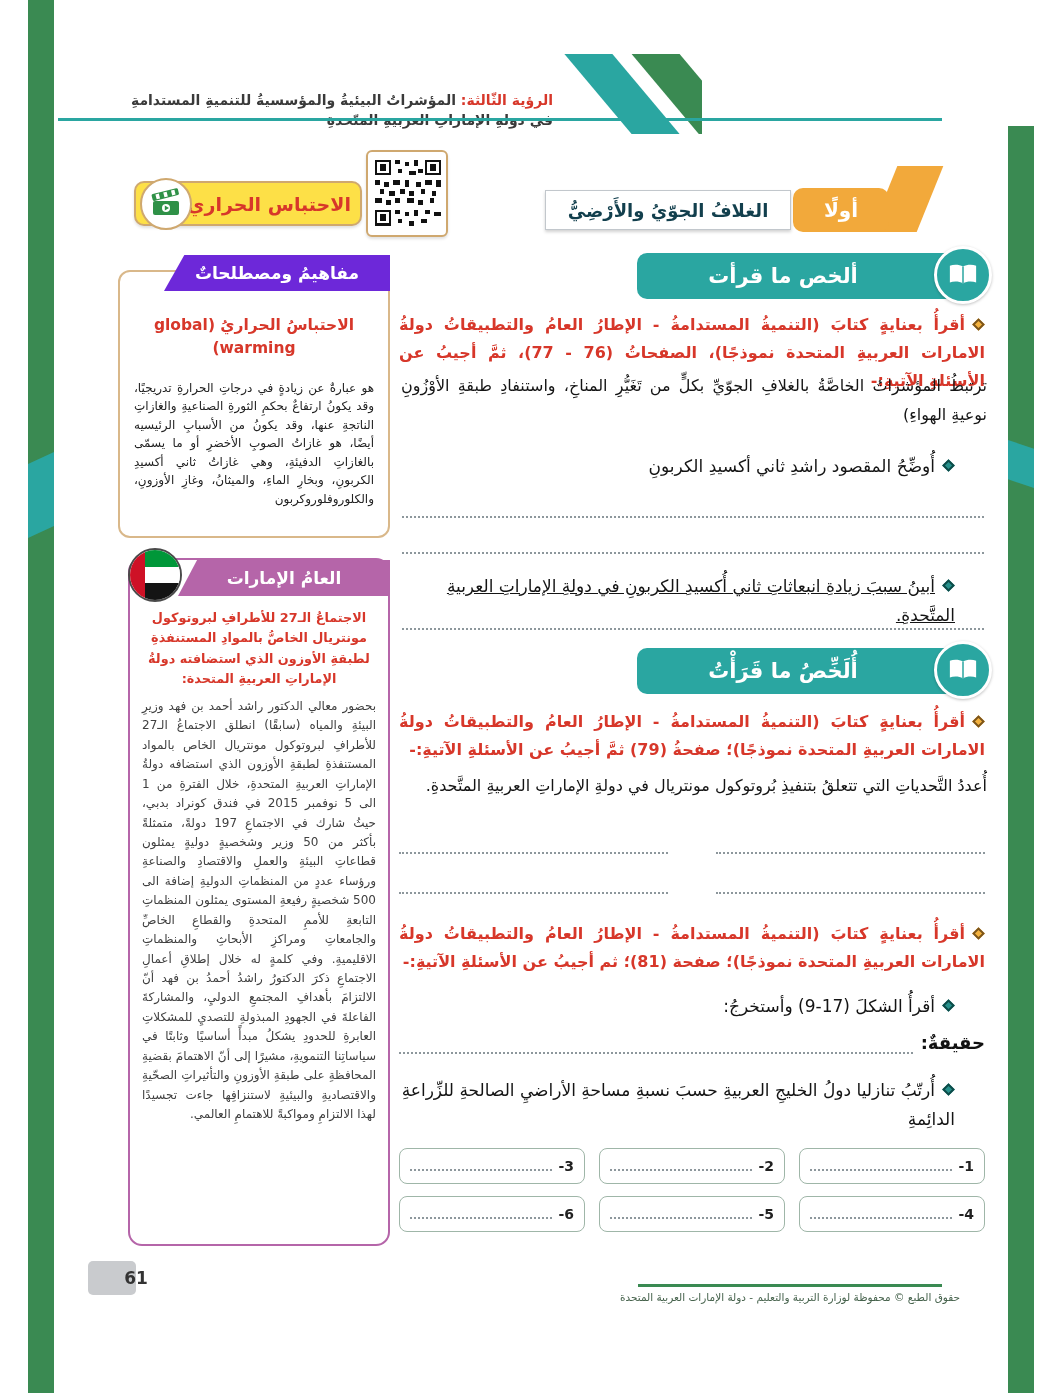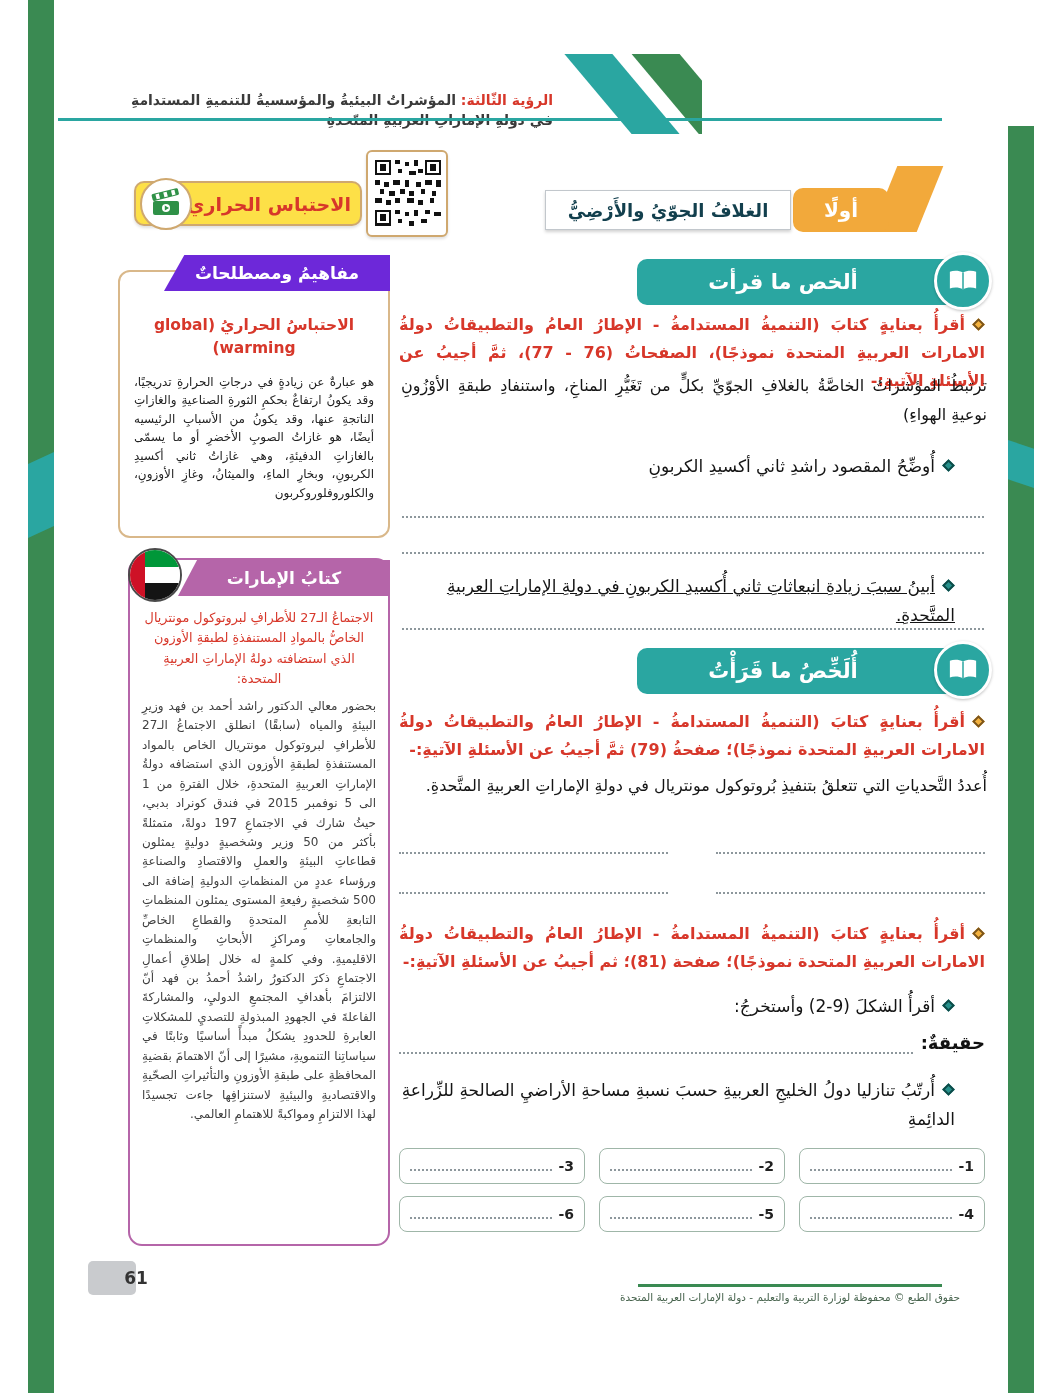--- a/index.html
+++ b/index.html
@@ -28,33 +28,33 @@
   .section-title-box { left:545px; top:190px; width:246px; height:40px; background:#fff; border:1px solid #c2c7cc; box-shadow:0 2px 3px rgba(0,0,0,.18); display:flex; align-items:center; justify-content:center; font-size:18px; font-weight:bold; color:#123f4d; z-index:2; }
 
   
   .qr-box { left:366px; top:150px; width:82px; height:87px; background:#fff; border:2px solid #cfa86f; border-radius:6px; padding:5px; box-shadow:0 2px 3px rgba(0,0,0,.12); }
   .topic-label { left:134px; top:181px; width:228px; height:45px; background:#fde047; border:2px solid #cfa86f; border-radius:10px; display:flex; align-items:center; justify-content:center; padding-left:42px; color:#d7372a; font-weight:bold; font-size:19px; box-shadow:0 2px 3px rgba(0,0,0,.12); }
   .clapper-circle { left:140px; top:178px; width:52px; height:52px; border-radius:50%; background:#fff; border:2px solid #cfa86f; display:flex; align-items:center; justify-content:center; z-index:3; }
 
   
   .concepts-box { left:118px; top:270px; width:272px; height:268px; background:#fff; border:2px solid #d9b88a; border-radius:12px; padding:42px 14px 8px; overflow:hidden; }
   .concepts-header { left:164px; top:255px; width:226px; height:36px; background:#6d28d9; color:#fff; display:flex; align-items:center; justify-content:center; font-size:17px; font-weight:bold; z-index:2; clip-path:polygon(0 100%,9% 0,100% 0,100% 100%); }
-  .concepts-term { color:#d7372a; font-weight:bold; font-size:15.5px; text-align:center; line-height:1.5; margin-bottom:12px; }
+  .concepts-term { color:#d7372a; font-weight:bold; font-size:15.5px; text-align:center; line-height:1.5; margin-bottom:18px; }
   .concepts-body { font-size:12px; color:#222; text-align:justify; line-height:1.55; }
 
   
   .uae-box { left:128px; top:558px; width:262px; height:688px; border:2px solid #b565a9; border-radius:14px; background:#fff; padding:48px 12px 8px; overflow:hidden; }
   .uae-header { left:178px; top:560px; width:212px; height:36px; background:#b565a9; color:#fff; display:flex; align-items:center; justify-content:center; font-size:17px; font-weight:bold; z-index:2; clip-path:polygon(0 100%,9% 0,100% 0,100% 100%); }
   .uae-flag { left:128px; top:548px; width:54px; height:54px; border-radius:50%; border:2px solid #4a4a4a; overflow:hidden; z-index:3; background:#fff; }
   .uae-flag div { position:absolute; }
   .f-red   { left:0; top:0; width:30%; height:100%; background:#ce1126; }
   .f-green { left:30%; top:0; width:70%; height:33.4%; background:#009739; }
   .f-white { left:30%; top:33.4%; width:70%; height:33.3%; background:#ffffff; }
   .f-black { left:30%; top:66.7%; width:70%; height:33.3%; background:#141414; }
-  .uae-intro { color:#d7372a; font-weight:normal; font-size:12.8px; text-align:center; line-height:1.6; margin-bottom:7px; }
+  .uae-intro { color:#d7372a; font-weight:bold; font-size:12.8px; text-align:center; line-height:1.6; margin-bottom:7px; }
   .uae-body { font-size:12px; color:#404040; text-align:justify; line-height:1.62; }
 
   
   .teal-banner { left:637px; width:348px; height:46px; background:#2aa6a1; border-radius:10px; display:flex; align-items:center; justify-content:center; padding-right:56px; color:#fff; font-size:21px; font-weight:bold; }
   .banner-circle { position:absolute; right:-7px; top:-7px; width:58px; height:58px; background:#2aa6a1; border:3px solid #fff; border-radius:50%; box-shadow:0 1px 3px rgba(0,0,0,.25); display:flex; align-items:center; justify-content:center; }
 
   .red-intro { left:399px; width:586px; color:#d7372a; font-weight:bold; font-size:16px; line-height:1.75; text-align:justify; }
   .black-text { left:401px; width:586px; color:#141414; font-size:16px; line-height:1.8; text-align:justify; }
   .q-line { left:399px; width:556px; color:#141414; font-size:17px; line-height:1.7; text-align:right; }
 
@@ -173,29 +173,29 @@
   <div class="abs concepts-box">
     <div class="concepts-term">الاحتباسُ الحراريُ (global warming)</div>
     <div class="concepts-body">هو عبارةٌ عن زيادةٍ في درجاتِ الحرارةِ تدريجيًا، وقد يكونُ ارتفاعٌ بحكمِ الثورةِ الصناعيةِ والغازاتِ الناتجةِ عنها، وقد يكونُ من الأسبابِ الرئيسيه أيضًا، هو غازاتُ الصوبِ الأخضرِ أو ما يسمّى بالغازاتِ الدفيئةِ، وهي غازاتُ ثاني أكسيدِ الكربونِ، وبخارِ الماءِ، والميثانُ، وغازِ الأوزونِ، والكلوروفلوروكربون</div>
   </div>
   <div class="abs concepts-header">مفاهيمُ ومصطلحاتٌ</div>
 
   <div class="abs uae-box">
     <div class="uae-intro">الاجتماعُ الـ27 للأطرافِ لبروتوكول مونتريال الخاصُّ بالموادِ المستنفذةِ لطبقةِ الأوزون الذي استضافته دولةُ الإماراتِ العربيةِ المتحدة:</div>
     <div class="uae-body">بحضور معالي الدكتور راشد أحمد بن فهد وزيرِ البيئةِ والمياه (سابقًا) انطلق الاجتماعُ الـ27 للأطرافِ لبروتوكول مونتريال الخاص بالمواد المستنفذةِ لطبقةِ الأوزون الذي استضافه دولةُ الإماراتِ العربيةِ المتحدةِ، خلال الفترةِ من 1 الى 5 نوفمبر 2015 في فندق كونراد بدبي، حيثُ شارك في الاجتماعِ 197 دولةً، متمثلةً بأكثر من 50 وزير وشخصيةٍ دوليةٍ يمثلون قطاعاتِ البيئةِ والعملِ والاقتصادِ والصناعةِ ورؤساء عددٍ من المنظماتِ الدوليةِ إضافة الى 500 شخصيةٍ رفيعةِ المستوى يمثلون المنظماتِ التابعةِ للأممِ المتحدةِ والقطاعِ الخاصِّ والجامعاتِ ومراكزِ الأبحاثِ والمنظماتِ الاقليميةِ. وفي كلمةٍ له خلال إطلاقِ أعمالِ الاجتماعِ ذكرَ الدكتورُ راشدُ أحمدُ بن فهد أنّ الالتزامَ بأهدافِ المجتمعِ الدوليِ، والمشاركةَ الفاعلةَ في الجهودِ المبذولةِ للتصديِ للمشكلاتِ العابرةِ للحدودِ يشكلُ مبدأً أساسيًا وثابتًا في سياساتِنا التنمويةِ، مشيرًا إلى أنّ الاهتمامَ بقضيةِ المحافظةِ على طبقةِ الأوزونِ والتأثيراتِ الصحّيةِ والاقتصاديةِ والبيئيةِ لاستنزافِها جاءت تجسيدًا لهذا الالتزامِ ومواكبةً للاهتمامِ العالمي.</div>
   </div>
-  <div class="abs uae-header">كتابُ الإمارات</div>
+  <div class="abs uae-header">العامُ الإمارات</div>
   <div class="abs uae-flag">
     <div class="f-red"></div>
     <div class="f-green"></div>
     <div class="f-white"></div>
     <div class="f-black"></div>
   </div>
 
-  <div class="abs teal-banner" style="top:259px;">
+  <div class="abs teal-banner" style="top:253px;">
     <span>ألخص ما قرأت</span>
     <div class="banner-circle">
       <svg width="30" height="26" viewBox="0 0 32 26">
         <path d="M16 4 C12 1.5 6 1.5 2 3 L2 21 C6 19.5 12 19.5 16 22 C20 19.5 26 19.5 30 21 L30 3 C26 1.5 20 1.5 16 4 Z" fill="#ffffff"></path>
         <line x1="16" y1="4" x2="16" y2="22" stroke="#2aa6a1" stroke-width="1.6"></line>
       </svg>
     </div>
   </div>
 
   <p class="abs red-intro" style="top:311px;">
@@ -236,21 +236,21 @@
     <div class="cell"></div>
     <div class="cell"></div>
     <div class="cell"></div>
   </div>
 
   <p class="abs red-intro" style="top:920px;">
     <span class="dm"></span><span>أقرأُ بعنايةٍ كتابَ (التنميةُ المستدامةُ - الإطارُ العامُ والتطبيقاتُ دولةُ الامارات العربيةِ المتحدة نموذجًا)؛ صفحة (81)؛ ثم أجيبُ عن الأسئلةِ الآتيةِ:-</span>
   </p>
 
   <p class="abs q-line" style="top:992px;">
-    <span class="dm dm-t"></span><span>أقرأُ الشكلَ (9-2) وأستخرجُ:</span>
+    <span class="dm dm-t"></span><span>أقرأُ الشكلَ (17-9) وأستخرجُ:</span>
   </p>
 
   <div class="abs fact-row">
     <span class="fact-label">حقيقةٌ:</span>
     <div class="dots"></div>
   </div>
 
   <p class="abs q-line" style="top:1076px;">
     <span class="dm dm-t"></span><span>أُرتّبُ تنازليا دولُ الخليجِ العربيةِ حسبَ نسبةِ مساحةِ الأراضيِ الصالحةِ للزِّراعةِ الدائِمةِ</span>
   </p>

